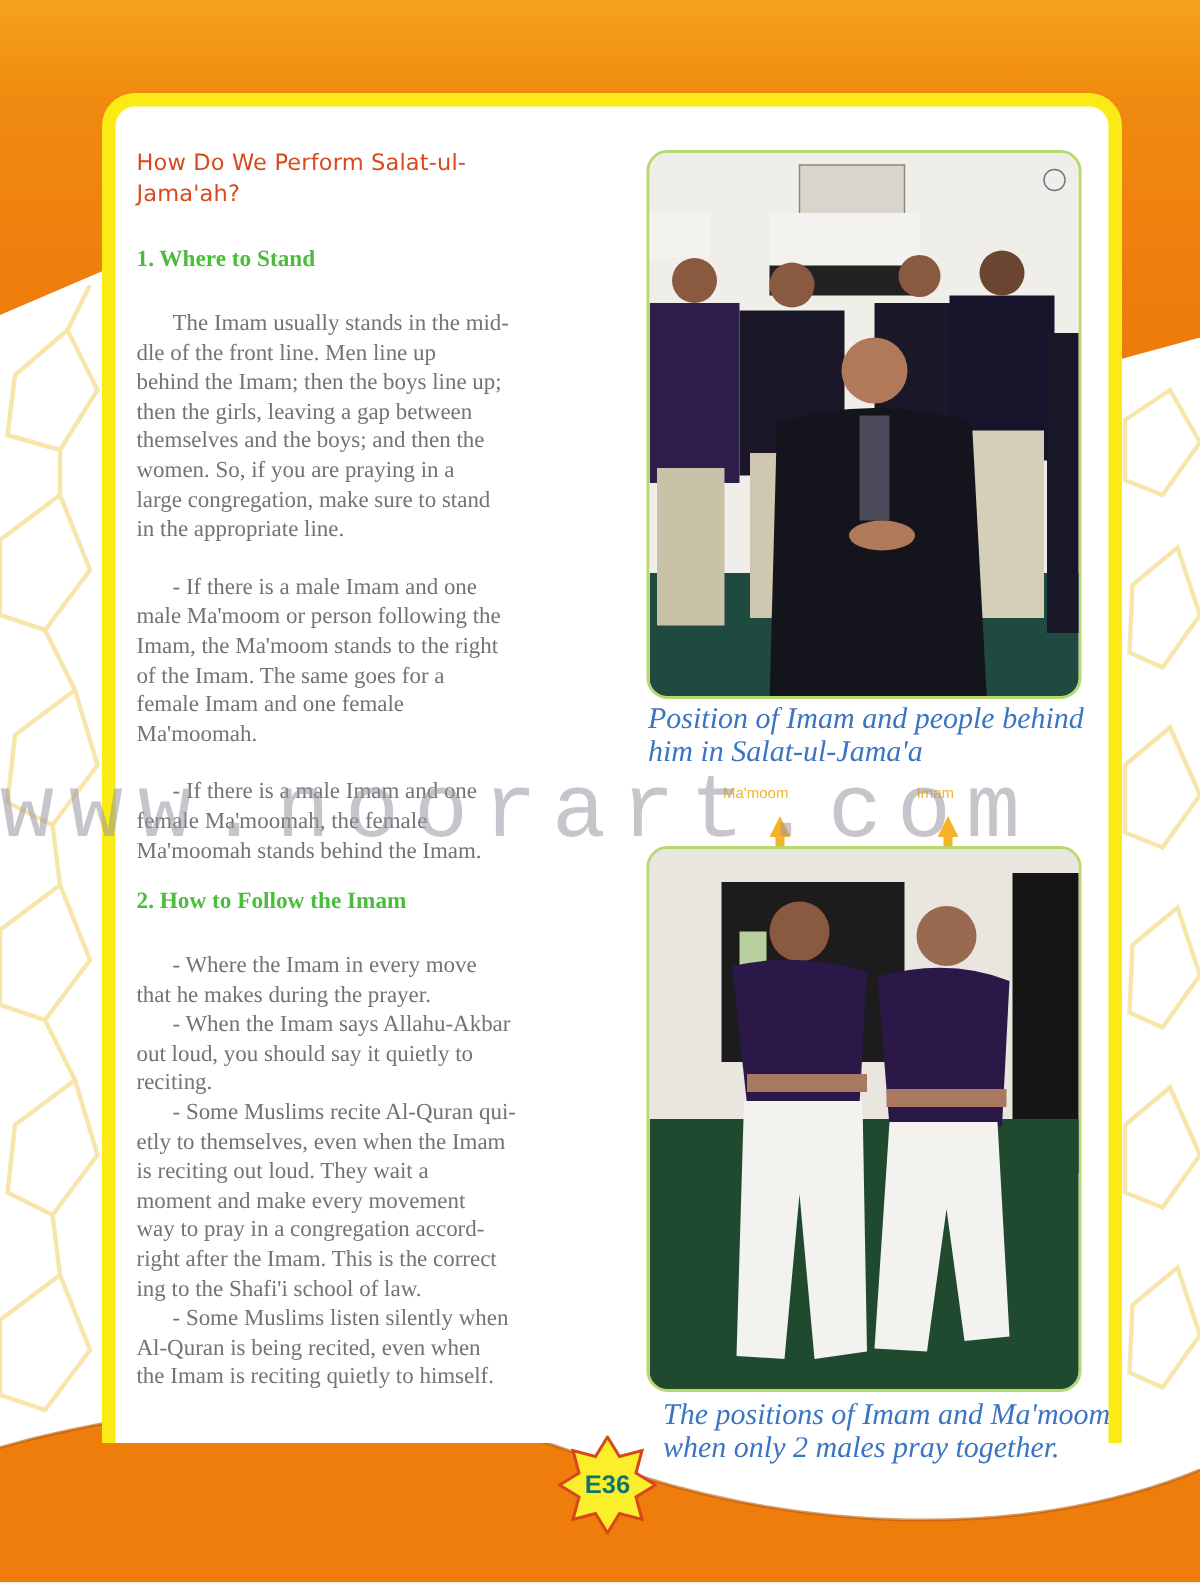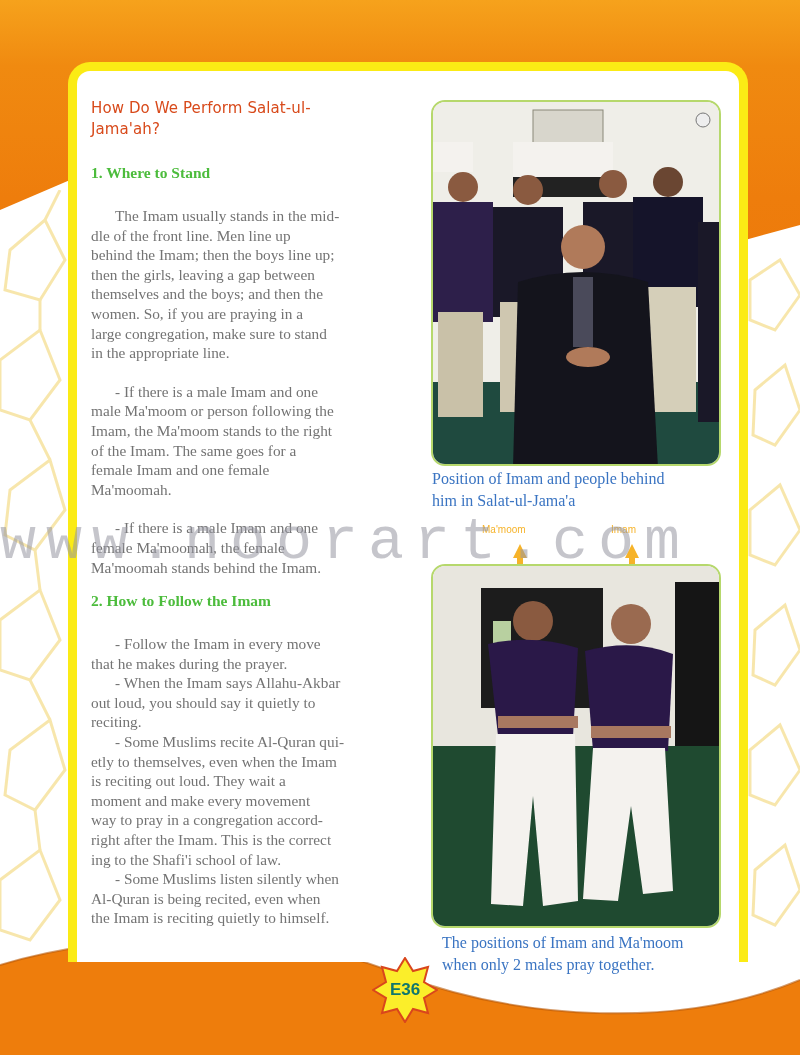--- a/index.html
+++ b/index.html
@@ -62,22 +62,22 @@
   .gap { height: 19px; }
   .gap-sm { height: 14px; }
 
   .photo {
     position: absolute; border: 2px solid #b6d86c; border-radius: 14px; overflow: hidden;
   }
   .photo1 { left: 431px; top: 100px; width: 290px; height: 366px; }
   .photo2 { left: 431px; top: 564px; width: 290px; height: 364px; }
 
   .caption {
-    position: absolute; color: #3a74c2; 
-    font-size: 16px; line-height: 22px;
+    position: absolute; color: #3a74c2; font-style: italic;
+    font-size: 20px; line-height: 22px;
   }
   .caption1 { left: 432px; top: 468px; width: 300px; }
   .caption2 { left: 442px; top: 932px; width: 300px; }
 
   .label-arrow {
     position: absolute; font-family: "Liberation Sans", sans-serif;
     color: #f6b32a; font-size: 10px;
   }
   .arrow {
     position: absolute; width: 14px;
@@ -172,21 +172,21 @@
   <div class="para">
     <div><span class="indent"></span><span>- If there is a male Imam and one</span></div>
     <div>female Ma'moomah, the female</div>
     <div>Ma'moomah stands behind the Imam.</div>
   </div>
   <div class="gap-sm"></div>
 
   <div class="subheading">2. How to Follow the Imam</div>
 
   <div class="para">
-    <div><span class="indent"></span><span>- Follow the Imam in every move</span></div>
+    <div><span class="indent"></span><span>- Where the Imam in every move</span></div>
     <div>that he makes during the prayer.</div>
   </div>
   <div class="para">
     <div><span class="indent"></span><span>- When the Imam says Allahu-Akbar</span></div>
     <div>out loud, you should say it quietly to</div>
     <div>reciting.</div>
   </div>
   <div class="para">
     <div><span class="indent"></span><span>- Some Muslims recite Al-Quran qui-</span></div>
     <div>etly to themselves, even when the Imam</div>

